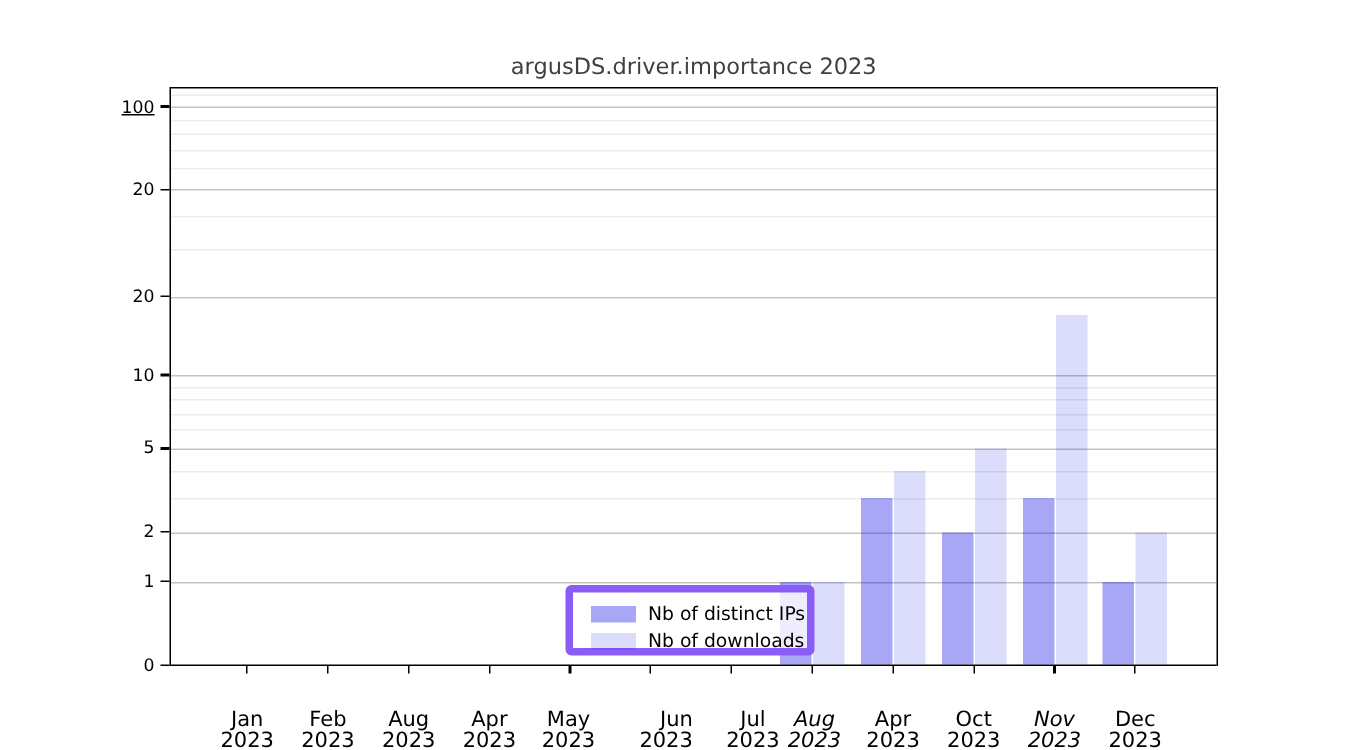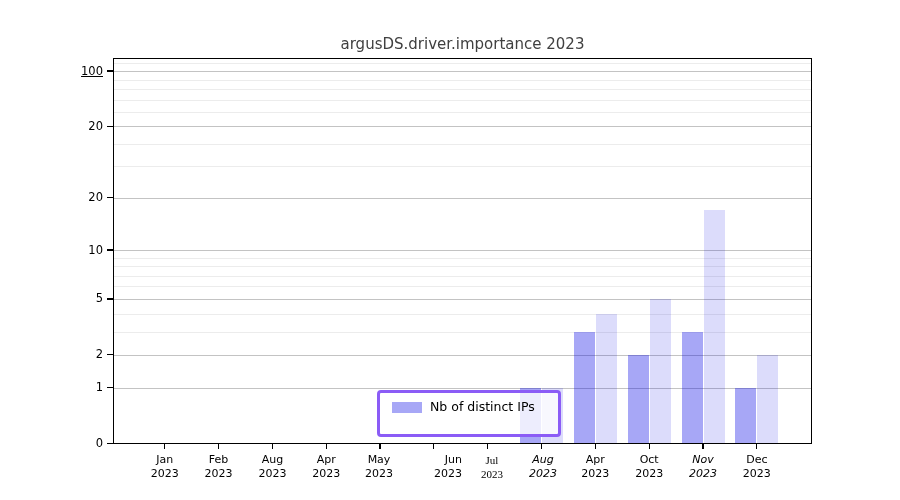--- a/index.html
+++ b/index.html
@@ -22,25 +22,25 @@
   .bar{position:absolute;}
   .spine{position:absolute;background:#000;}
   .ytick-label{
     position:absolute;left:55px;width:48px;text-align:right;
     font-size:11.5px;line-height:15px;color:#000;
   }
   .ytick-mark{position:absolute;width:6px;height:1.2px;background:#000;}
   .xtick-mark{position:absolute;width:1.2px;height:5px;background:#000;}
   .xtick-label{
     position:absolute;width:56px;text-align:center;
-    font-size:11px;line-height:14px;color:#000;
+    font-size:14px;line-height:14px;color:#000;margin-top:20px;
   }
   #legend{
-    position:absolute;left:377px;top:390px;width:184px;height:47px;
-    background:rgba(255,255,255,0.8);border:3px solid #8b5cf6;border-radius:4px;
+    position:absolute;left:377px;top:390px;width:166px;height:47px;
+    background:rgba(255,255,255,0.8);border:5px solid #8b5cf6;border-radius:4px;
     box-sizing:border-box;padding-top:5px;
   }
   .legend-row{display:flex;align-items:center;height:18px;}
   .legend-swatch{width:30px;height:11px;margin-left:12px;flex:0 0 auto;}
   .legend-label{margin-left:8px;font-size:12.5px;line-height:16px;white-space:nowrap;}
 </style>
 </head>
 <body>
 
 <div id="figure">
@@ -74,20 +74,24 @@
       <div class="bar" style="left: 535.68px; top: 239.919px; width: 21px; height: 144.581px; background: rgba(10, 10, 230, 0.14);"></div>
       <div class="bar" style="left: 567.5px; top: 272.637px; width: 21px; height: 111.863px; background: rgba(10, 10, 230, 0.36);"></div>
       <div class="bar" style="left: 589.5px; top: 151.27px; width: 21px; height: 233.23px; background: rgba(10, 10, 230, 0.14);"></div>
       <div class="bar" style="left: 621.32px; top: 328.569px; width: 21px; height: 55.9314px; background: rgba(10, 10, 230, 0.36);"></div>
       <div class="bar" style="left: 643.32px; top: 295.851px; width: 21px; height: 88.6491px; background: rgba(10, 10, 230, 0.14);"></div>
     </div>
   <div id="legend">
       <div class="legend-row">
         <div class="legend-swatch" style="background: rgba(10, 10, 230, 0.36);"></div>
         <div class="legend-label">Nb of distinct IPs</div>
+      </div>
+      <div class="legend-row">
+        <div class="legend-swatch" style="background: rgba(10, 10, 230, 0.14);"></div>
+        <div class="legend-label">Nb of downloads</div>
       </div>
     </div>
 <div class="spine" style="left: 114px; top: 58px; width: 697px; height: 1.2px;"></div>
     <div class="spine" style="left: 114px; top: 443px; width: 697px; height: 1.2px;"></div>
     <div class="spine" style="left: 113px; top: 58px; width: 1.2px; height: 386px;"></div>
     <div class="spine" style="left: 811px; top: 58px; width: 1.2px; height: 386px;"></div>
     <div class="ytick-mark" style="left: 107px; top: 442.9px;"></div>
     <div class="ytick-label" style="top: 436px;">0</div>
     <div class="ytick-mark" style="left: 107px; top: 386.969px;"></div>
     <div class="ytick-label" style="top: 380.069px;">1</div>
@@ -127,21 +131,21 @@
     <div class="xtick-label" style="left: 351px; top: 452.5px;">
       <div>May</div>
       <div>2023</div>
     </div>
     <div class="xtick-mark" style="left: 433.3px; top: 444.2px;"></div>
     <div class="xtick-label" style="left: 405.9px; top: 452.5px; text-align: right;">
       <div>Jun</div>
       <div>2023</div>
     </div>
     <div class="xtick-mark" style="left: 487.12px; top: 444.2px;"></div>
-    <div class="xtick-label" style="left: 464px; top: 452.5px; font-family: Liberation Serif, serif;">
+    <div class="xtick-label" style="left: 474px; top: 452.5px;">
       <div>Jul</div>
       <div>2023</div>
     </div>
     <div class="xtick-mark" style="left: 540.94px; top: 444.2px;"></div>
     <div class="xtick-label" style="left: 515px; top: 452.5px; font-style: italic;">
       <div>Aug</div>
       <div>2023</div>
     </div>
     <div class="xtick-mark" style="left: 594.76px; top: 444.2px;"></div>
     <div class="xtick-label" style="left: 567.36px; top: 452.5px;">

